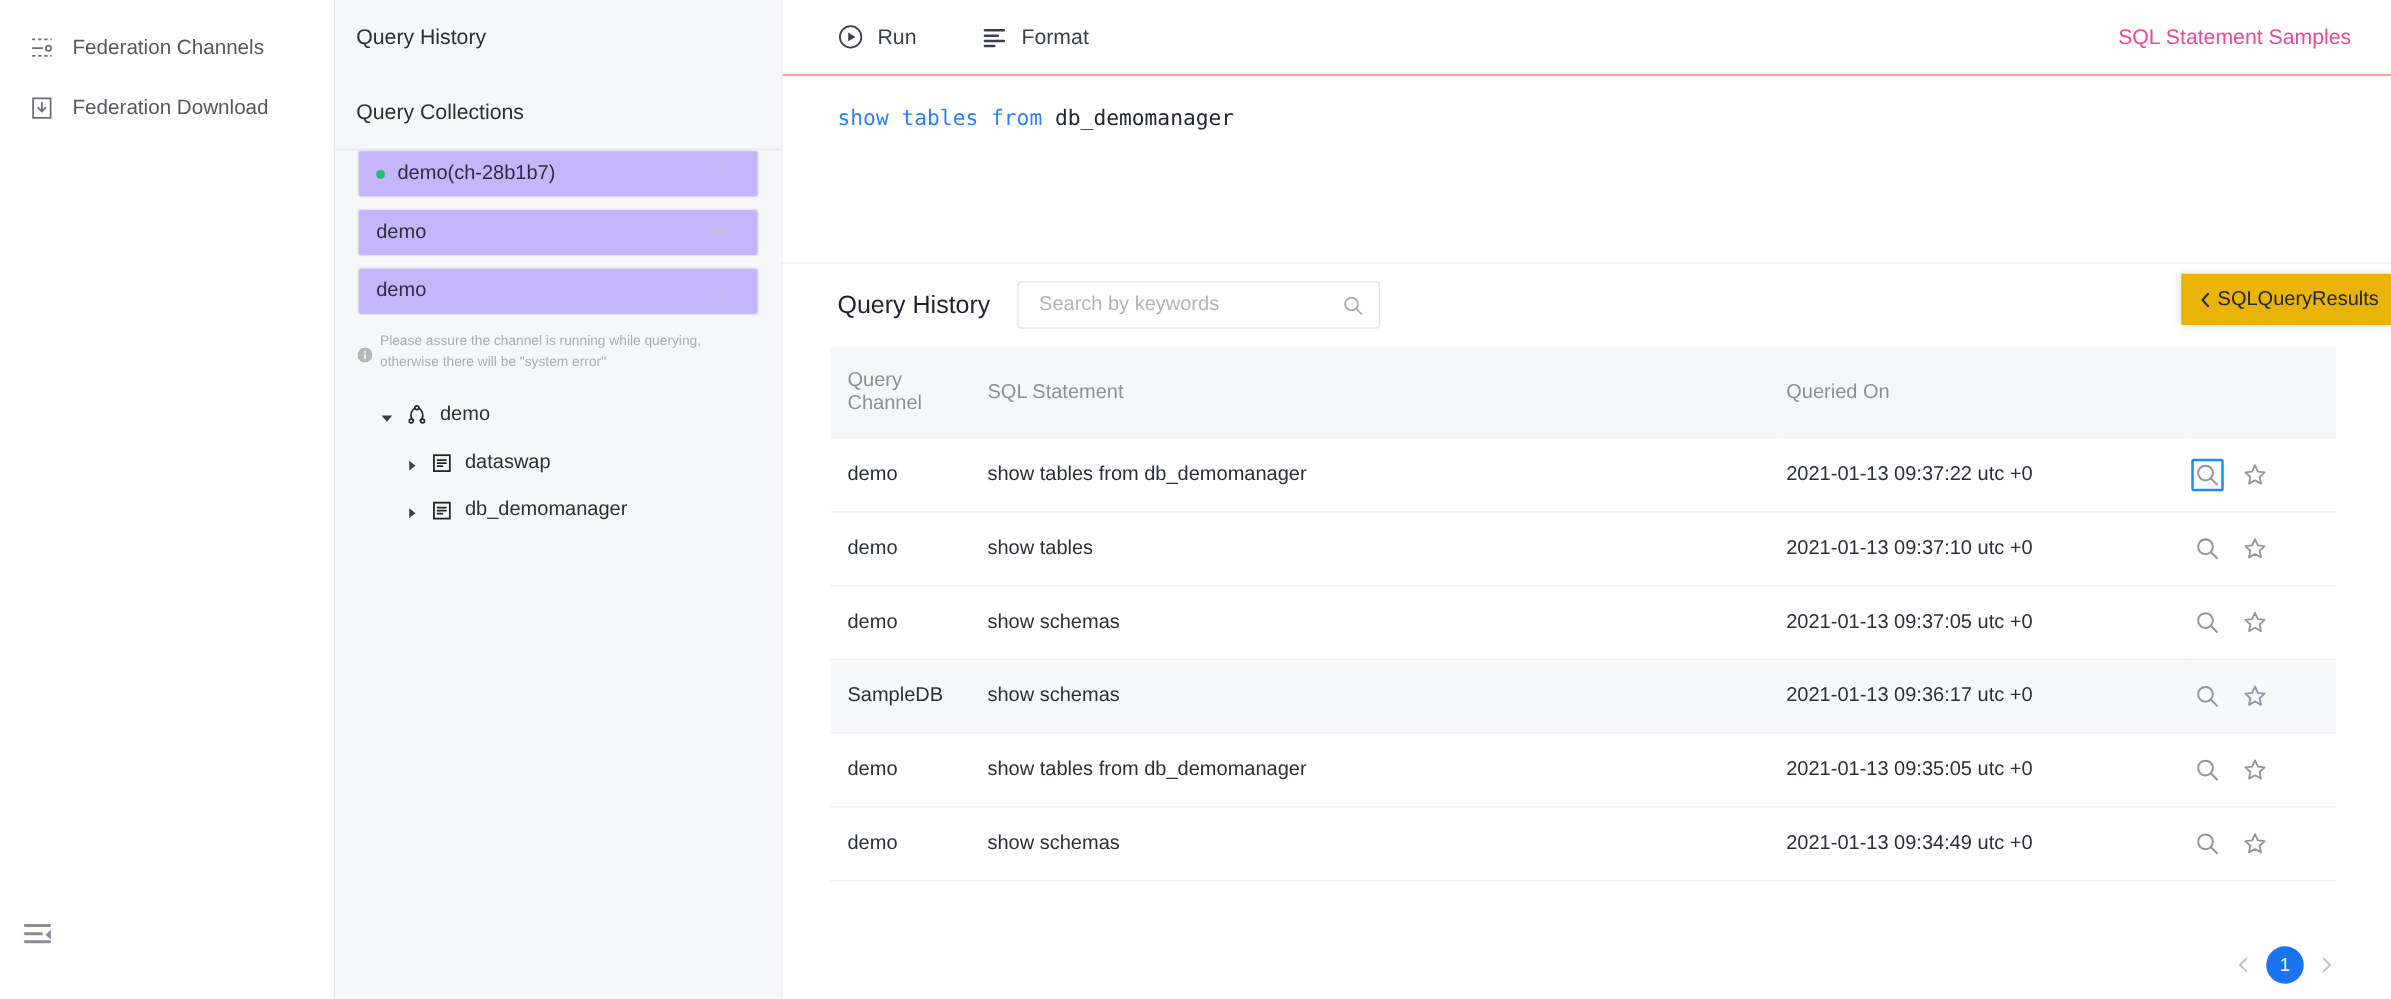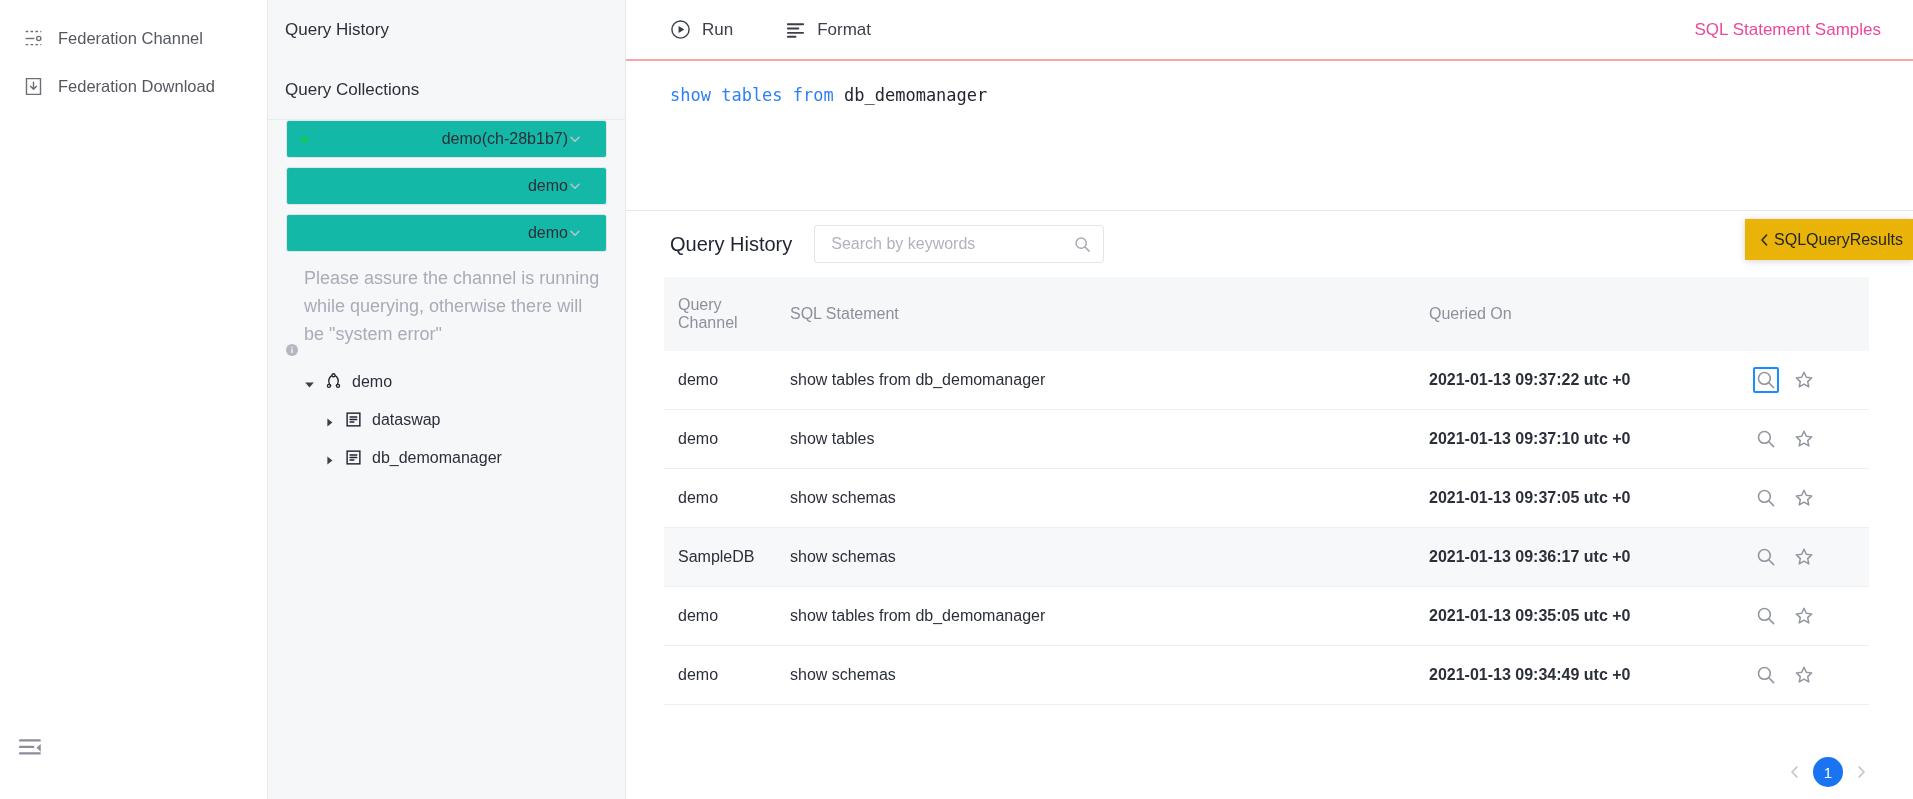--- a/index.html
+++ b/index.html
@@ -70,36 +70,36 @@
     border-bottom: 1px solid #e9eaee;
     cursor: pointer;
   }
   .qpanel-head {
     height: 60px; display: flex; align-items: center;
     padding-left: 17px;
     font-size: 17px; color: #2b2f3a;
   }
   .selects { padding: 0 18px; display: flex; flex-direction: column; gap: 9px; }
   .select {
-    height: 38px; background: #14b8a6;
+    height: 38px; background: #c4b5fd;
     border: 1px solid #e2e4e9; border-radius: 3px;
     display: flex; align-items: center;
     padding: 0 24px 0 14px;
     font-size: 16px; color: #2b2f3a;
-    cursor: pointer; position: relative; text-align: right;
+    cursor: pointer; position: relative;
   }
   .select .dot { width: 7px; height: 7px; border-radius: 50%; background: #19c462; margin-right: 10px; flex:0 0 7px;}
   .select .sel-val { flex: 1; overflow:hidden; white-space:nowrap; text-overflow:ellipsis; }
   .chev { color: #bfc3cc; width: 14px; height: 14px; flex: 0 0 14px; }
 
   .hint {
     margin: 13px 18px 0 18px;
-    font-size: 18px; color: #a9acb6;
+    font-size: 11px; color: #a9acb6;
     line-height: 1.55;
-    display: flex; gap: 6px; align-items: flex-end;
+    display: flex; gap: 6px; align-items: center;
   }
   .hint-ico { width: 12px; height: 12px; flex:0 0 12px; margin-top: 3px; color:#b4b7c0; }
 
   .tree { margin-top: 14px; padding: 0 10px; }
   .tree-node {
     display: flex; align-items: center; gap: 9px;
     height: 38px; cursor: pointer;
     font-size: 16px; color: #2b2f3a;
   }
   .tree-node.lvl0 { padding-left: 26px; }
@@ -183,21 +183,21 @@
   table.hist th.c4 { width: 116px; }
   table.hist td {
     font-size: 16px; color: #2b2f3a;
     padding: 16px 0;
     height: 50px;
     border-bottom: 1px solid #efeff2;
     vertical-align: middle;
   }
   table.hist td.c1 { padding-left: 14px; }
   table.hist td.c2 { padding-left: 14px; }
-  table.hist td.c3 { padding-left: 6px; font-weight: bold; }
+  table.hist td.c3 { padding-left: 6px; }
   table.hist tr.row-hover td { background: #f7f8fa; }
   .act-cell { display: flex; align-items: center; gap: 12px; }
   .act-btn {
     width: 26px; height: 26px;
     display: flex; align-items: center; justify-content: center;
     color: #9296a1; cursor: pointer; border: 2px solid transparent; border-radius: 2px;
   }
   .act-btn.focused { border-color: #1a8cff; }
 
   .pager {
@@ -236,21 +236,21 @@
     <div class="nav-list">
       <div class="nav-item">
         <span class="nav-ico">
           <svg viewBox="0 0 24 24" width="21" height="21" fill="none" stroke="currentColor" stroke-width="1.6">
             <path d="M3 4h18" stroke-dasharray="3 2.6"></path>
               <path d="M3 12h10"></path>
               <path d="M3 19h18" stroke-dasharray="3 2.6"></path>
             <circle cx="18" cy="12" r="2.4"></circle>
           </svg>
         </span>
-        <span>Federation Channel</span>
+        <span>Federation Channels</span>
       </div>
 
 
       <div class="nav-item">
         <span class="nav-ico">
           <svg viewBox="0 0 24 24" width="21" height="21" fill="none" stroke="currentColor" stroke-width="1.6">
             <path d="M4 3h16v18H4z"></path>
             <path d="M12 7v8M8.6 11.6 12 15.2l3.4-3.6" stroke-linecap="round" stroke-linejoin="round"></path>
           </svg>
         </span>

